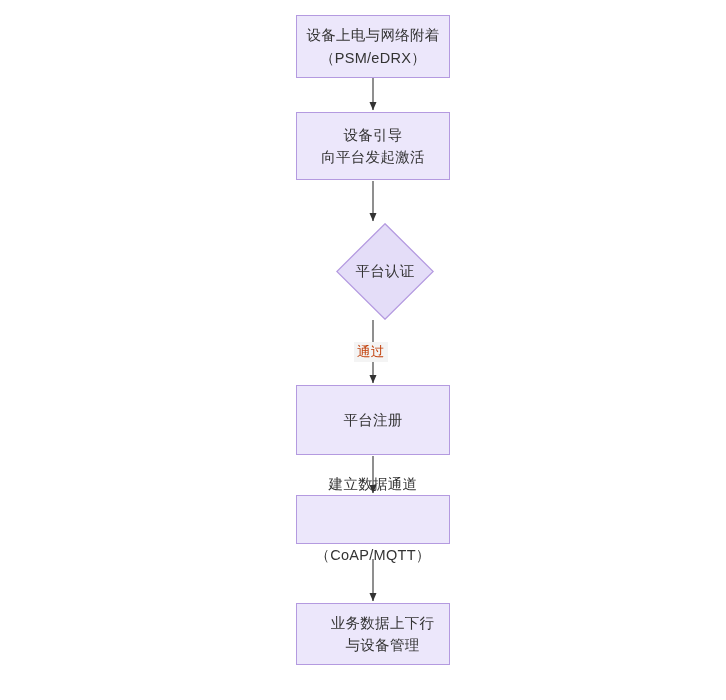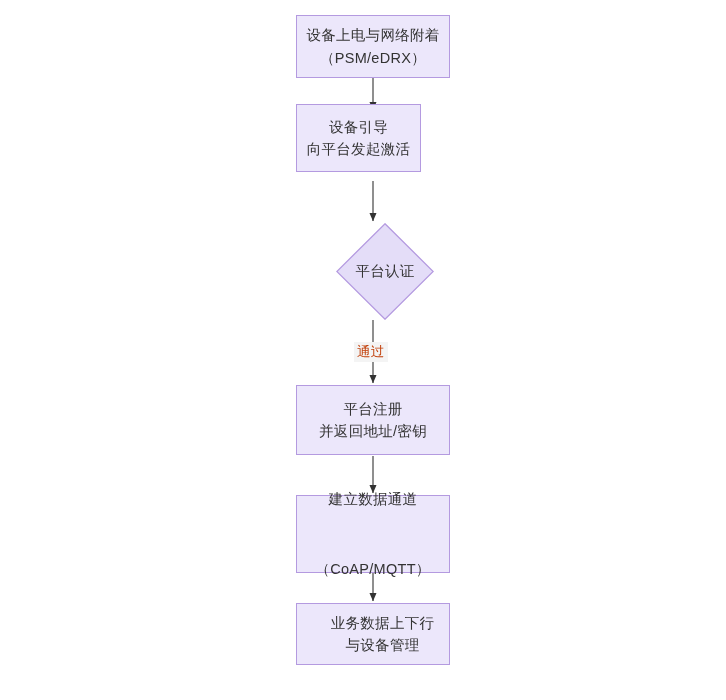--- a/index.html
+++ b/index.html
@@ -100,40 +100,39 @@
     <line x1="373" y1="456" x2="373" y2="493" stroke="#333333" stroke-width="1.1" marker-end="url(#arrowhead)"></line>
 
     <line x1="373" y1="559" x2="373" y2="601" stroke="#333333" stroke-width="1.1" marker-end="url(#arrowhead)"></line>
   </svg>
 
   <div class="node node-process" style="left:296px; top:15px; width:154px; height:63px;">
     <span class="node-line">设备上电与网络附着</span>
     <span class="node-line">（PSM/eDRX）</span>
   </div>
 
-  <div class="node node-process" style="left:296px; top:104px; width:125px; height:68px;">
+  <div class="node node-process" style="left:296px; top:112px; width:154px; height:68px;">
     <span class="node-line">设备引导</span>
     <span class="node-line">向平台发起激活</span>
   </div>
 
   <div class="node node-decision" style="left:336px; top:223px; width:98px; height:97px;">
     <svg class="diamond-shape" viewBox="0 0 98 97" preserveAspectRatio="none">
       <polygon points="49,0.8 97.2,48.5 49,96.2 0.8,48.5" fill="#e4ddf8" stroke="#b49ae0" stroke-width="1.3"></polygon>
     </svg>
     <span class="node-text-wrap node-line">平台认证</span>
   </div>
 
   <div class="edge-label" style="left:354px; top:342px;">通过</div>
 
   <div class="node node-process" style="left:296px; top:385px; width:154px; height:70px;">
     <span class="node-line">平台注册</span>
-    <span class="node-line">并返回地址/密钥</span>
   </div>
 
-  <div class="node node-process" style="left:296px; top:495px; width:154px; height:78px;gap:48px;">
+  <div class="node node-process" style="left:296px; top:495px; width:154px; height:49px;gap:48px;">
     <span class="node-line">建立数据通道</span>
     <span class="node-line">（CoAP/MQTT）</span>
   </div>
 
   <div class="node node-process" style="left:296px; top:603px; width:154px; height:62px;padding-left:19px;">
     <span class="node-line">业务数据上下行</span>
     <span class="node-line">与设备管理</span>
   </div>
 
 </div>

